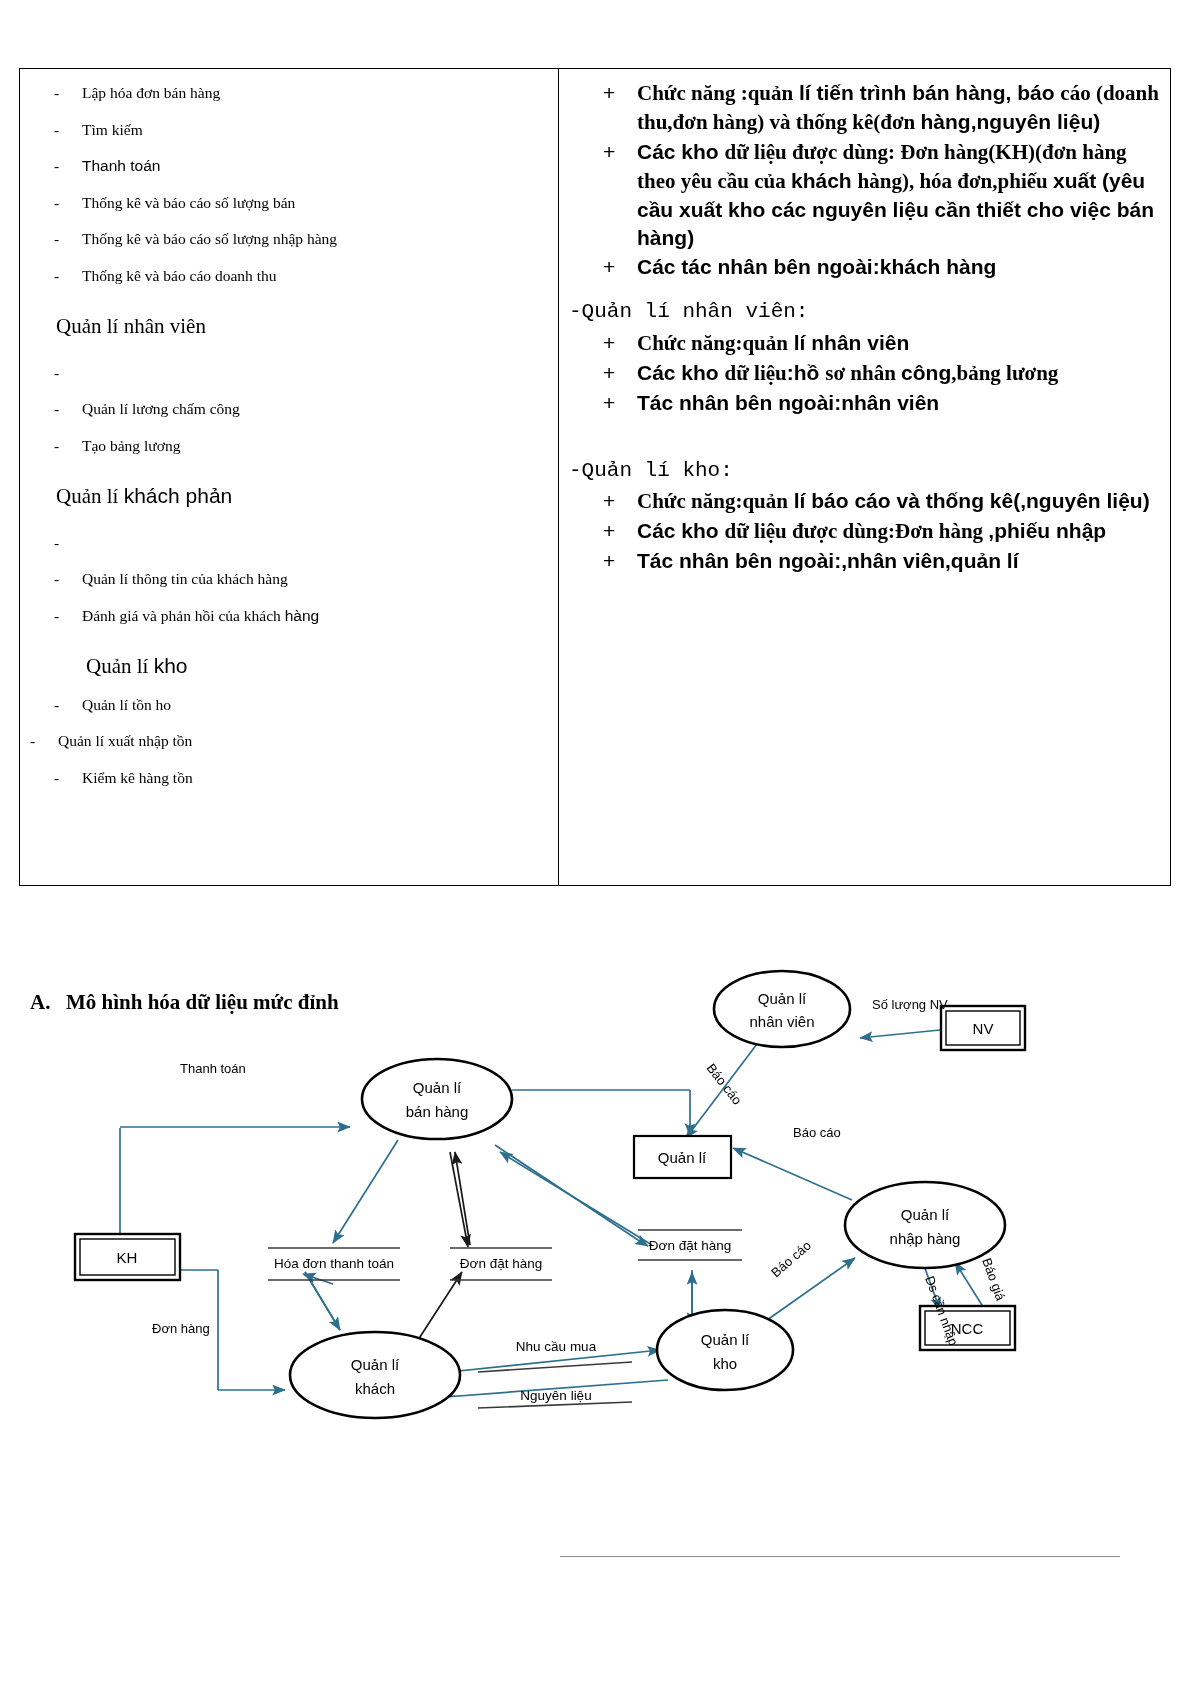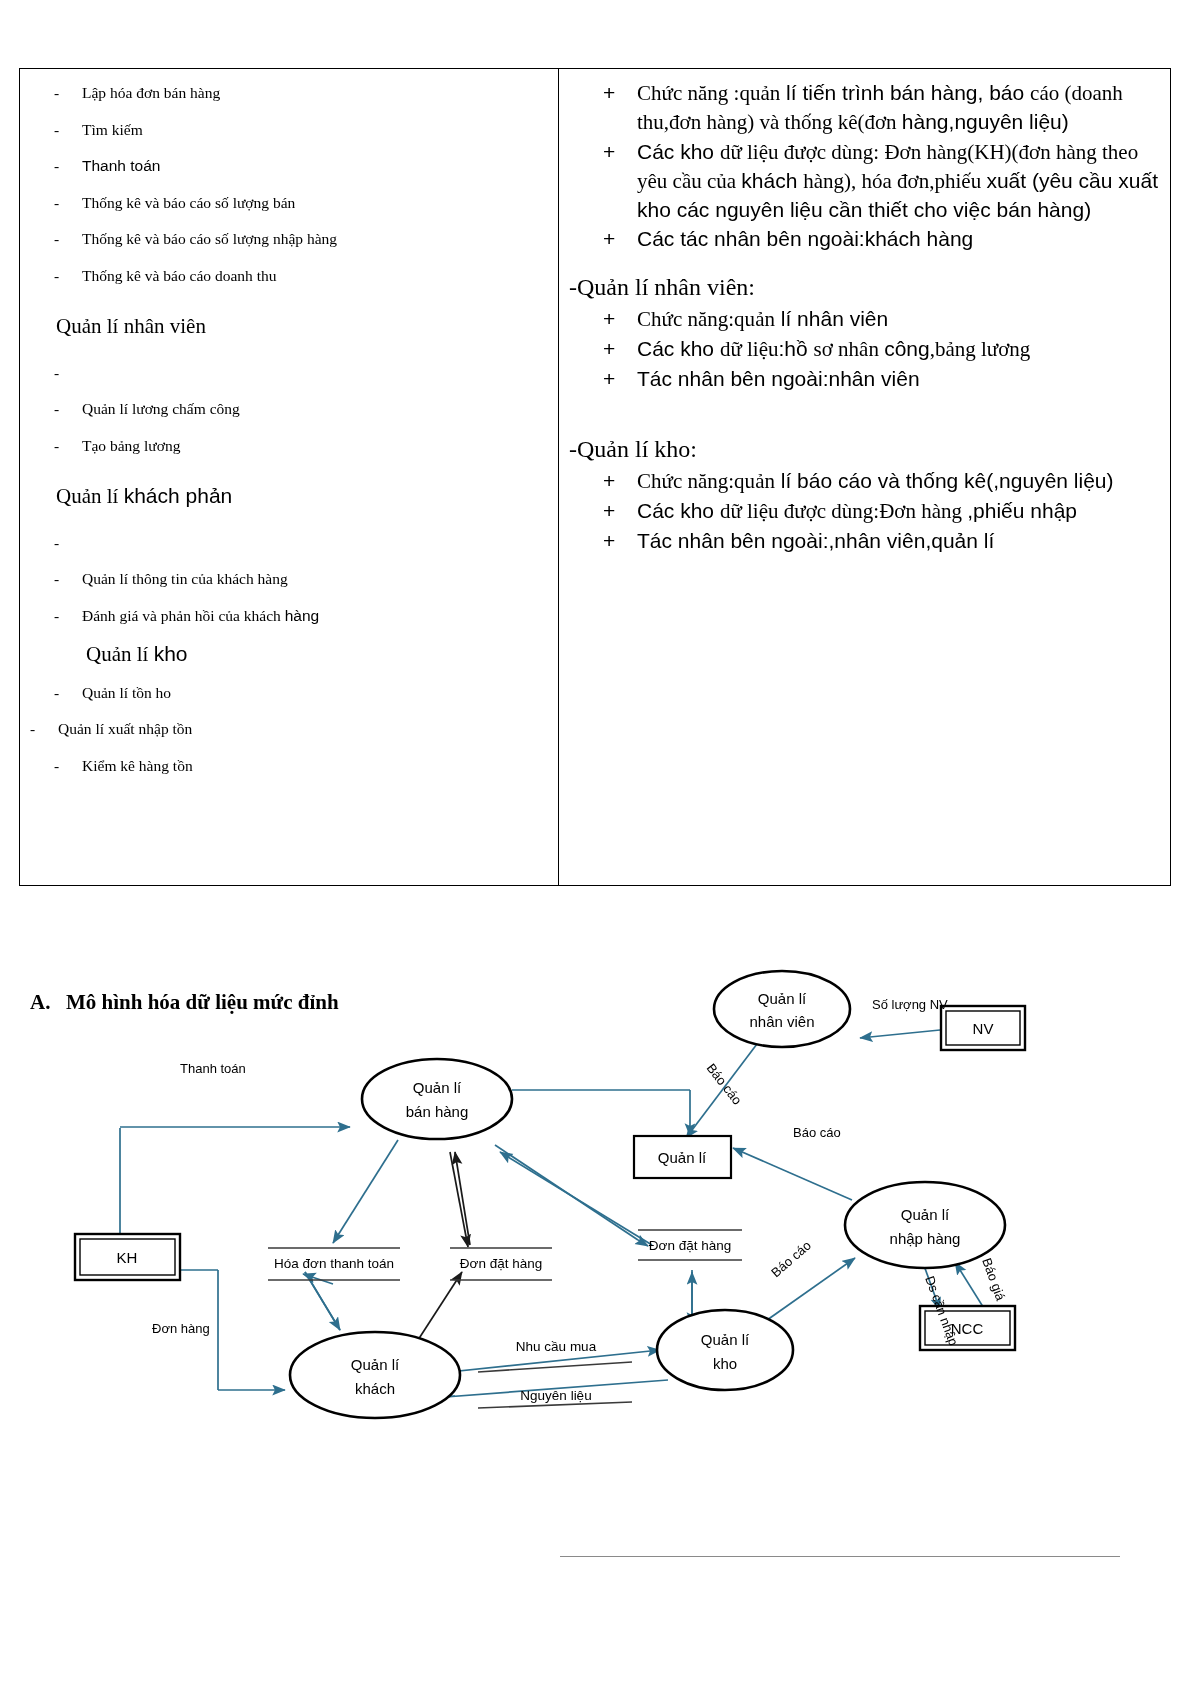--- a/index.html
+++ b/index.html
@@ -14,30 +14,30 @@
          padding:12px 6px 0 6px;position:relative;}
   .col-r{flex:1;box-sizing:border-box;padding:10px 2px 0 6px;position:relative;}
 
   .li{display:flex;font-size:15.5px;line-height:1.55;margin-bottom:12.5px;}
   .li .dash{width:28px;flex:none;text-align:left;padding-left:28px;}
   .li .txt{flex:1;}
   .li.lvl0 .dash{padding-left:4px;}
   .li.lvl1 .dash{padding-left:28px;}
 
   .grp{font-size:21px;margin:26px 0 22px 30px;}
-  .grp.ind2{margin-left:60px;margin-top:14px;margin-bottom:14px;}
+  .grp.ind2{margin-left:60px;margin-top:26px;margin-bottom:14px;}
   .sans{font-family:"Liberation Sans",sans-serif;}
 
   
-  .rhead{font-family:Liberation Serif, serif;font-size:24px;
+  .rhead{font-family:Liberation Mono, monospace;font-size:21px;
          margin:18px 0 2px 4px;line-height:1.35;}
   .rli{display:flex;font-family:"Liberation Sans",sans-serif;
        font-size:21px;line-height:1.33;margin-bottom:1px;}
   .rli .plus{width:34px;flex:none;padding-left:38px;box-sizing:content-box;}
-  .rli .rtxt{flex:1;}
+  .rli .rtxt{flex:1;font-weight:bold;}
   .sf{font-family:"Liberation Serif",serif;}
 
   
   .h-a{position:absolute;left:30px;top:990px;font-weight:bold;font-size:21px;
        display:flex;gap:14px;}
   .h-a .letter{width:22px;}
 
   
   .diagram{position:absolute;left:0;top:960px;width:1191px;height:500px;}
   .diagram svg{display:block;}

